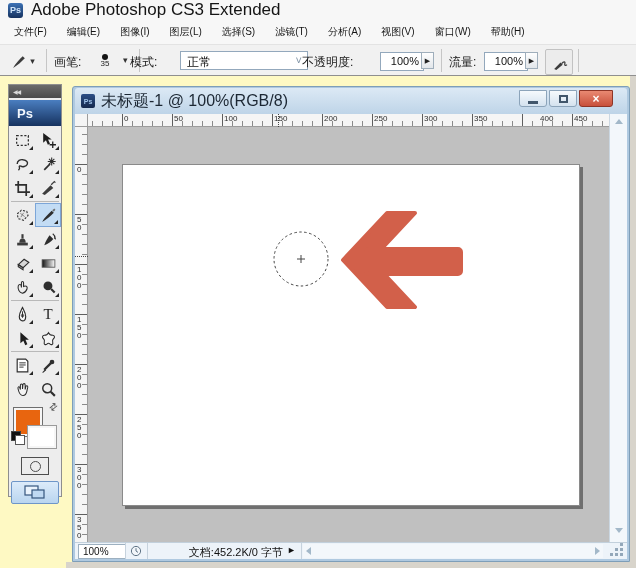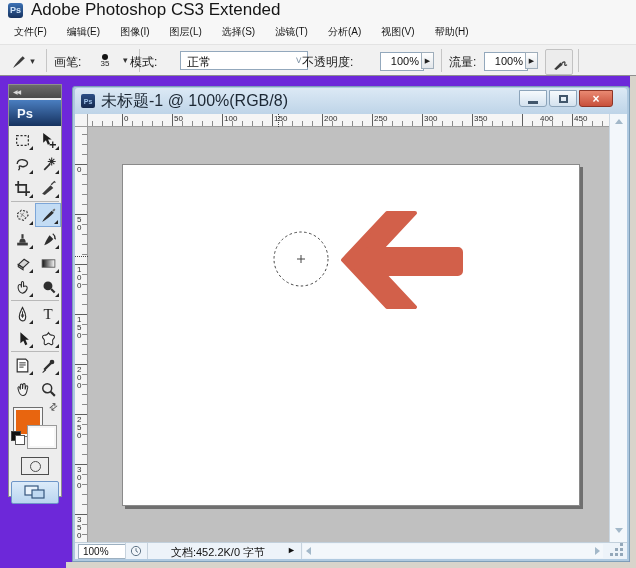--- a/index.html
+++ b/index.html
@@ -1,16 +1,16 @@
 <!DOCTYPE html>
 <html><head>
 <meta charset="utf-8">
 <style>
   html,body{margin:0;padding:0}
-  #app{position:relative;width:636px;height:568px;background:#6d28d9;overflow:hidden;
+  #app{position:relative;width:636px;height:568px;background:#fef9c3;overflow:hidden;
        font-family:"Liberation Sans","DejaVu Sans",sans-serif;-webkit-font-smoothing:antialiased}
   
   .titlebar{position:absolute;left:0;top:0;width:636px;height:20px;background:#F7F7F7;display:flex;align-items:center}
   .app-badge{width:15px;height:15px;margin:0 8px 0 8px;border-radius:3px;flex:0 0 auto;
              background:linear-gradient(#3D72B5,#16325F);color:#CFE3F8;font-size:9px;font-weight:bold;
              display:flex;align-items:center;justify-content:center}
   .app-title{font-size:17px;color:#151515;white-space:nowrap}
   
   .menubar{position:absolute;left:0;top:20px;width:636px;height:24px;background:#F7F7F7;
            display:flex;align-items:center;padding-left:4px;box-sizing:border-box}
@@ -107,21 +107,21 @@
   
   .v-scroll{position:absolute;right:0;top:0;width:17px;height:429px;background:#F3F7FB;border-left:1px solid #CBD7E2}
   .tri-up{width:0;height:0;border-left:4px solid transparent;border-right:4px solid transparent;border-bottom:5px solid #A3B8C9;margin:5px auto 0}
   .tri-down{width:0;height:0;border-left:4px solid transparent;border-right:4px solid transparent;border-top:5px solid #A3B8C9;margin:404px auto 0}
   
   .doc-status{position:absolute;left:2px;bottom:2px;width:552px;height:16px;background:#EDF3F9;
               border-top:1px solid #C2D0DC;display:block}
   .zoom-box{position:absolute;left:3px;top:1px;width:42px;height:13px;background:#fff;border:1px solid #9DB0C0;
             font-size:10px;color:#111;padding-left:4px;line-height:13px}
   .st-sep{position:absolute;top:0;height:16px;width:1px;background:#C6D2DD}
-  .doc-info{position:absolute;left:78px;top:2px;width:130px;font-size:11px;color:#111;text-align:center;white-space:nowrap}
+  .doc-info{position:absolute;left:78px;top:2px;width:130px;font-size:11px;color:#111;text-align:right;white-space:nowrap}
   .flyout{position:absolute;left:212px;top:2px;font-size:9px;color:#111}
   .h-track{position:absolute;left:228px;top:1px;width:300px;height:14px;background:#F3F7FB;display:flex;
            align-items:center;justify-content:space-between;padding:0 3px;box-sizing:border-box}
   .tri-left{width:0;height:0;border-top:4px solid transparent;border-bottom:4px solid transparent;border-right:5px solid #A3B8C9}
   .tri-right{width:0;height:0;border-top:4px solid transparent;border-bottom:4px solid transparent;border-left:5px solid #A3B8C9}
   .grip{position:absolute;right:4px;bottom:3px;width:3px;height:3px;background:#93A7B9;
         box-shadow:-5px 0 #93A7B9,-10px 0 #93A7B9,0 -5px #93A7B9,-5px -5px #93A7B9,0 -10px #93A7B9}
   .clock{position:absolute;left:55px;top:2px}
   
   .frame-right{position:absolute;left:630px;top:76px;width:6px;height:492px;background:#D8D4CB}
@@ -139,20 +139,21 @@
 
   <div class="menubar">
     <span class="menu-item">文件(F)</span>
     <span class="menu-item">编辑(E)</span>
     <span class="menu-item">图像(I)</span>
     <span class="menu-item">图层(L)</span>
     <span class="menu-item">选择(S)</span>
     <span class="menu-item">滤镜(T)</span>
     <span class="menu-item">分析(A)</span>
     <span class="menu-item">视图(V)</span>
+    <span class="menu-item">窗口(W)</span>
     <span class="menu-item">帮助(H)</span>
   </div>
 
   <div class="optionsbar">
     <div class="tool-btn" style="left:6px;top:4px;width:34px;height:24px">
       <svg class="ticon" width="17" height="17" viewBox="0 0 16 16">
         <path d="M2,14 C4,10 8,6 11,3 L13,5 C10,8 6,12 2,14 Z" fill="#3C3C3C"></path>
         </svg>
       <span class="dd">▾</span>
     </div>

